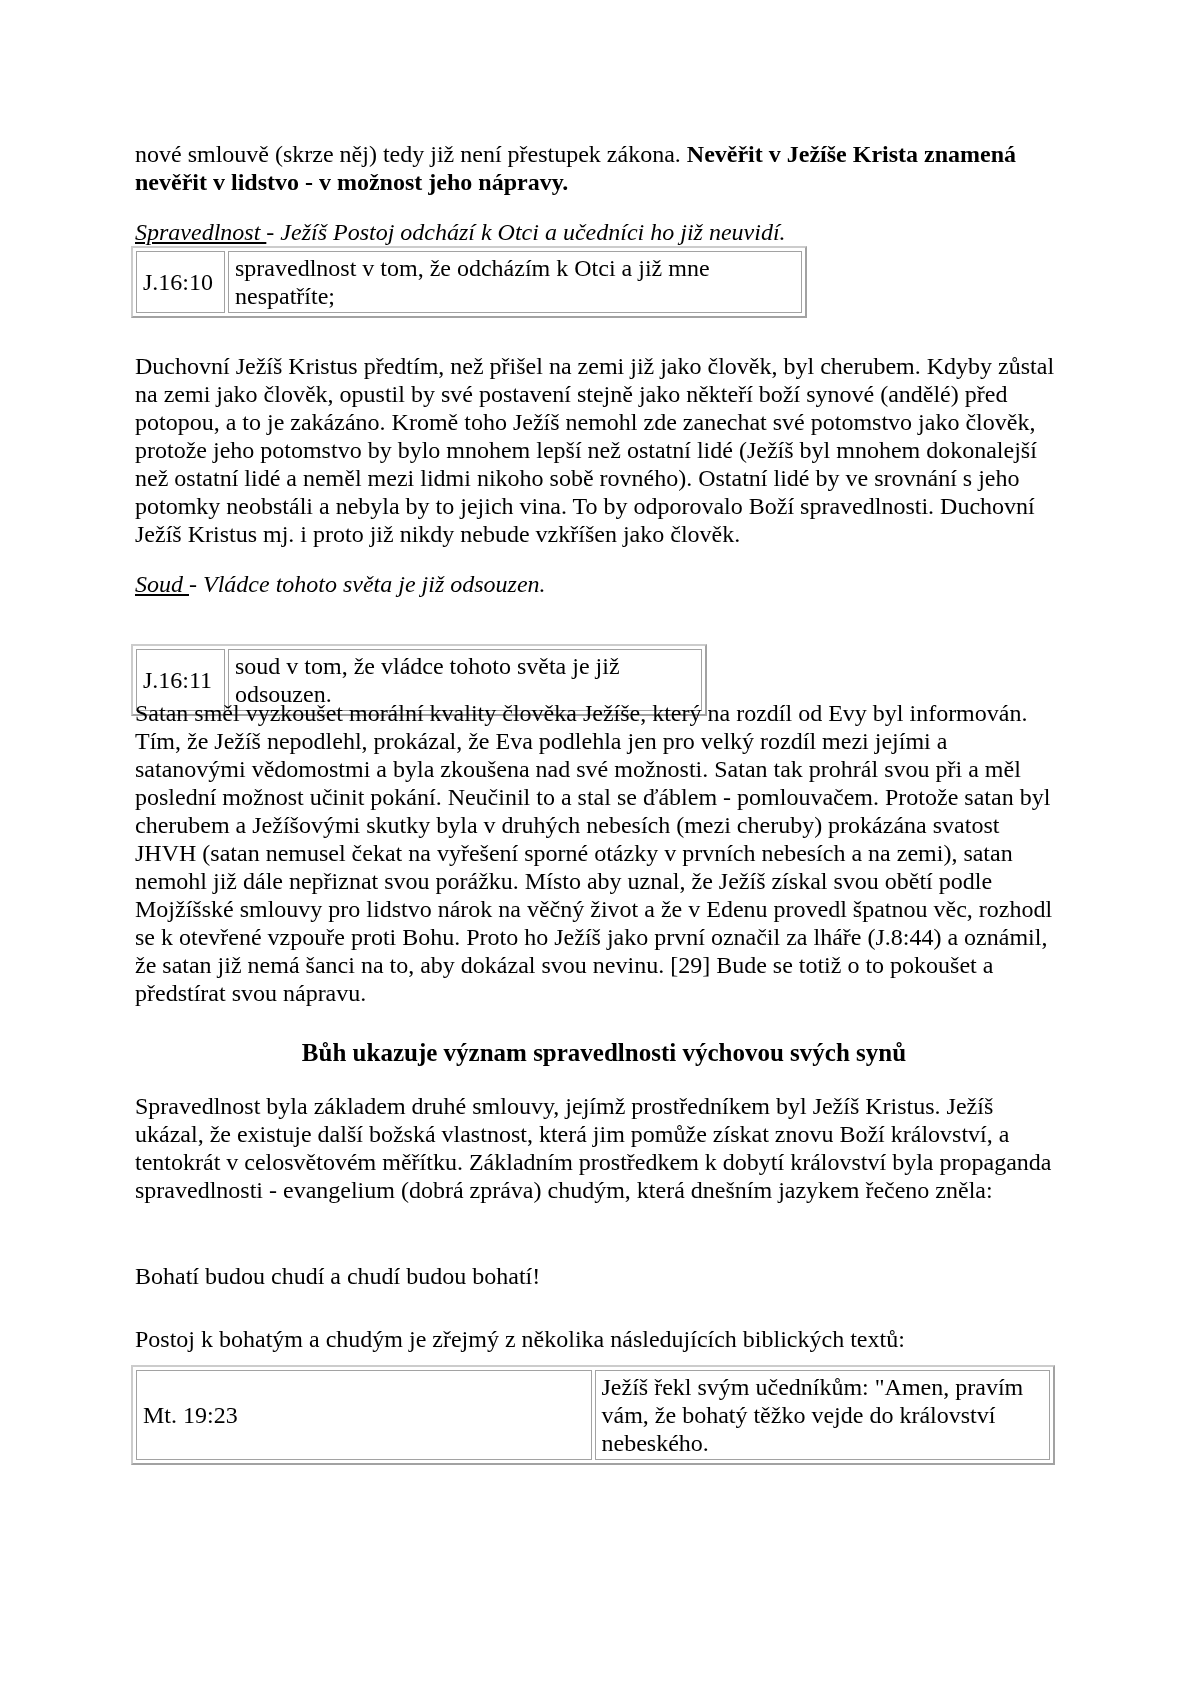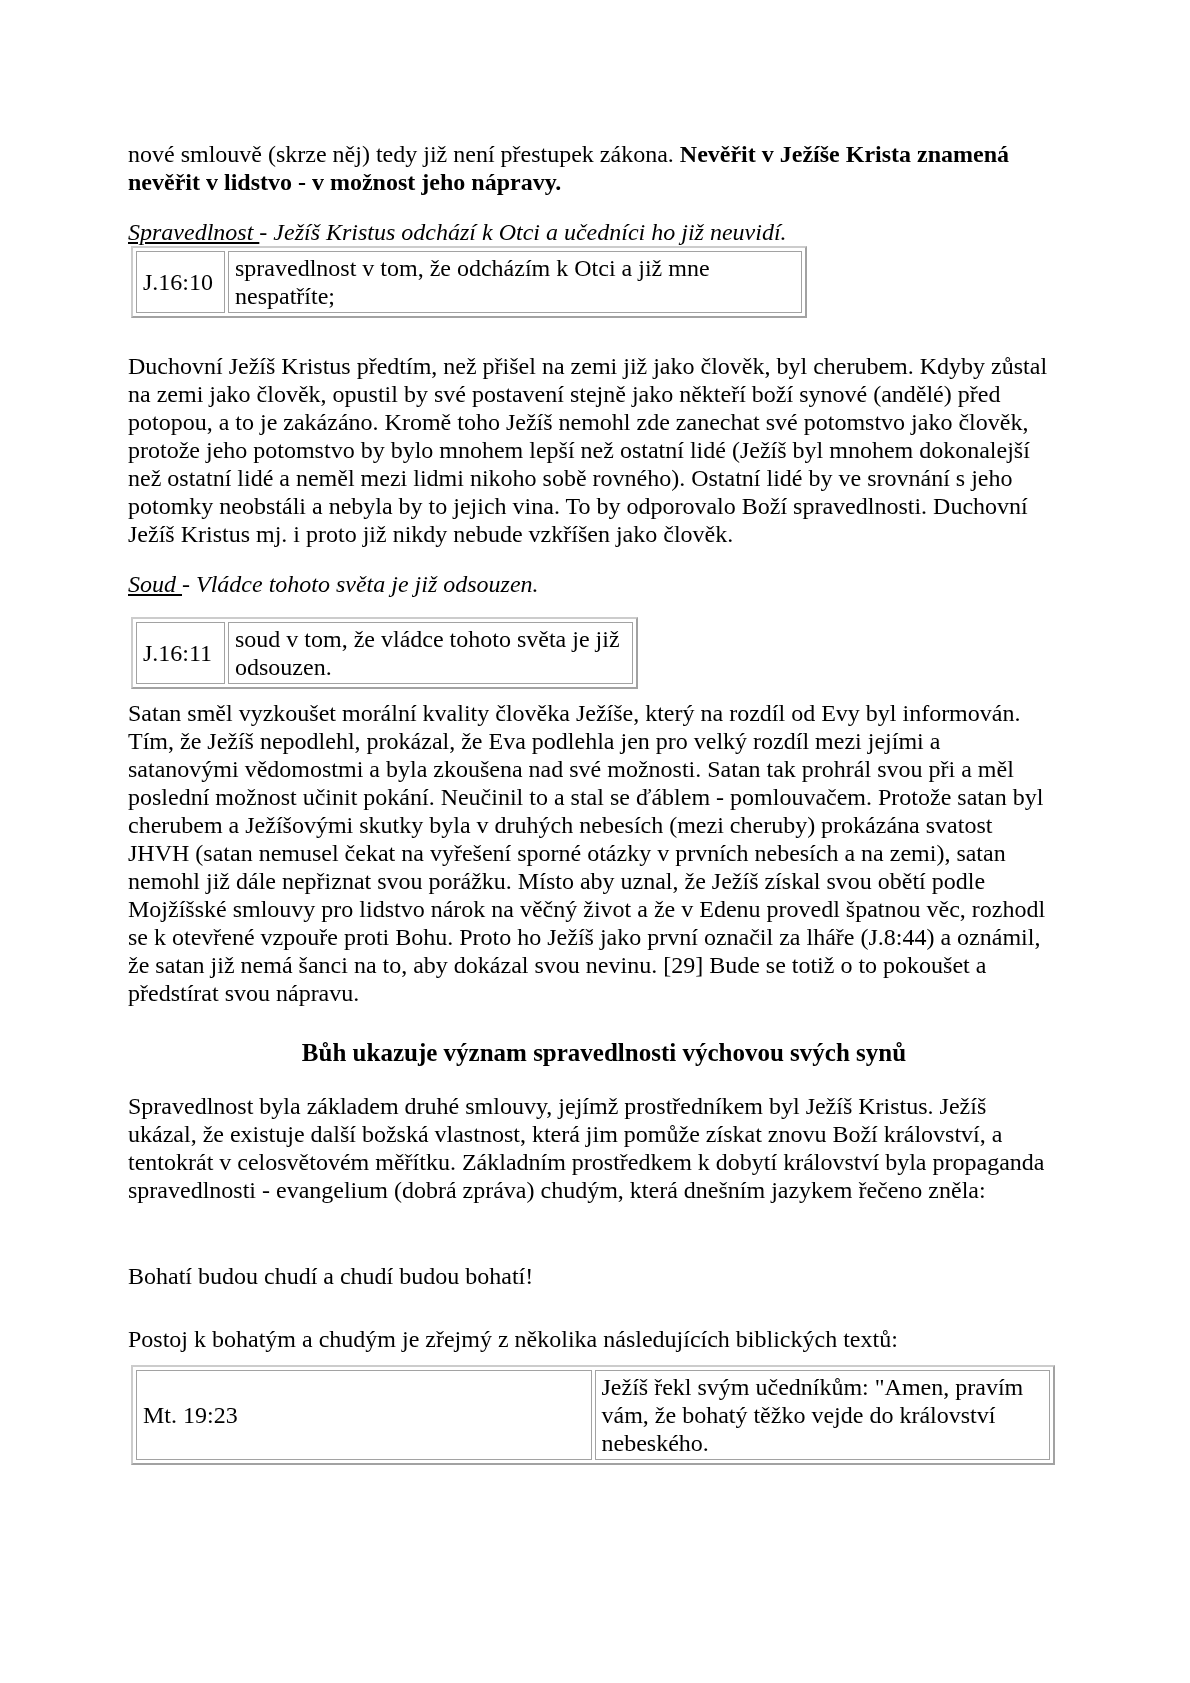--- a/index.html
+++ b/index.html
@@ -5,21 +5,21 @@
   html,body{margin:0;padding:0;background:#ffffff;}
   .page{
     position:relative;
     width:1190px;height:1683px;
     background:var(--bg,#ffffff);
     color:var(--fg,#000000);
     font-family:"Liberation Serif", serif;
     font-size:24px;line-height:28px;
     overflow:hidden;
   }
-  .block{position:absolute;left:128px;width:922px;margin:0;}
+  .block{position:absolute;left:135px;width:922px;margin:0;}
   .italic{font-style:italic;}
   .ul{text-decoration:underline;}
   b{font-weight:bold;}
   .heading{
     position:absolute;left:135px;width:922px;margin:8px;
     text-align:center;font-weight:bold;font-size:25px;line-height:32px;
   }
   table.tbl{
     position:absolute;left:131px;
     border-collapse:separate;border-spacing:3px;
@@ -39,36 +39,36 @@
   td.ref-cell{font-style:normal;white-space:pre-line;}
   td.quote-cell{}
 </style>
 </head>
 <body>
 
 <div class="page">
 
   <p class="block" style="top:140px"><span>nové smlouvě (skrze něj) tedy již není přestupek zákona. </span><b>Nevěřit v Ježíše Krista znamená nevěřit v lidstvo - v možnost jeho nápravy.</b></p>
 
-  <p class="block italic" style="top:218px"><span class="ul">Spravedlnost </span><span>- Ježíš Kristus odchází k Otci a učedníci ho již neuvidí.</span></p>
+  <p class="block italic" style="top:218px"><span class="ul">Spravedlnost </span><span>- Ježíš Postoj odchází k Otci a učedníci ho již neuvidí.</span></p>
 
   <table class="tbl" style="top:246px;width:676px">
     <tbody>
         <tr>
       <td class="ref-cell" style="width:75px">J.16:10</td>
       <td class="quote-cell">spravedlnost v tom, že odcházím k Otci a již mne nespatříte;</td>
     </tr>
   </tbody>
     </table>
 
   <p class="block" style="top:352px">Duchovní Ježíš Kristus předtím, než přišel na zemi již jako člověk, byl cherubem. Kdyby zůstal na zemi jako člověk, opustil by své postavení stejně jako někteří boží synové (andělé) před potopou, a to je zakázáno. Kromě toho Ježíš nemohl zde zanechat své potomstvo jako člověk, protože jeho potomstvo by bylo mnohem lepší než ostatní lidé (Ježíš byl mnohem dokonalejší než ostatní lidé a neměl mezi lidmi nikoho sobě rovného). Ostatní lidé by ve srovnání s jeho potomky neobstáli a nebyla by to jejich vina. To by odporovalo Boží spravedlnosti. Duchovní Ježíš Kristus mj. i proto již nikdy nebude vzkříšen jako člověk.</p>
 
   <p class="block italic" style="top:570px"><span class="ul">Soud </span><span>- Vládce tohoto světa je již odsouzen.</span></p>
 
-  <table class="tbl" style="top:617px;width:507px">
+  <table class="tbl" style="top:644px;width:576px">
     <tbody>
         <tr>
       <td class="ref-cell" style="width:75px">J.16:11</td>
       <td class="quote-cell">soud v tom, že vládce tohoto světa je již odsouzen.</td>
     </tr>
   </tbody>
     </table>
 
   <p class="block" style="top:699px">Satan směl vyzkoušet morální kvality člověka Ježíše, který na rozdíl od Evy byl informován. Tím, že Ježíš nepodlehl, prokázal, že Eva podlehla jen pro velký rozdíl mezi jejími a satanovými vědomostmi a byla zkoušena nad své možnosti. Satan tak prohrál svou při a měl poslední možnost učinit pokání. Neučinil to a stal se ďáblem - pomlouvačem. Protože satan byl cherubem a Ježíšovými skutky byla v druhých nebesích (mezi cheruby) prokázána svatost JHVH (satan nemusel čekat na vyřešení sporné otázky v prvních nebesích a na zemi), satan nemohl již dále nepřiznat svou porážku. Místo aby uznal, že Ježíš získal svou obětí podle Mojžíšské smlouvy pro lidstvo nárok na věčný život a že v Edenu provedl špatnou věc, rozhodl se k otevřené vzpouře proti Bohu. Proto ho Ježíš jako první označil za lháře (J.8:44) a oznámil, že satan již nemá šanci na to, aby dokázal svou nevinu. [29] Bude se totiž o to pokoušet a předstírat svou nápravu.</p>
 

